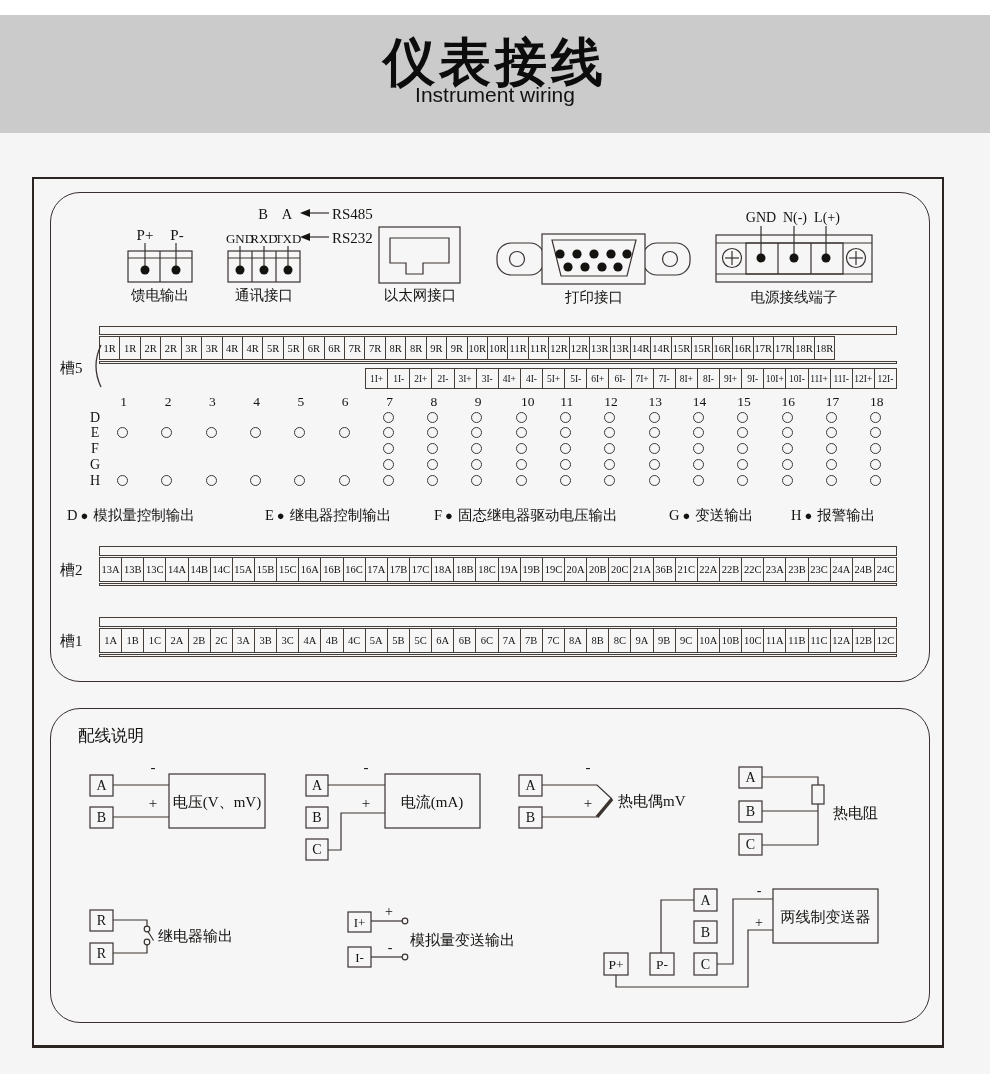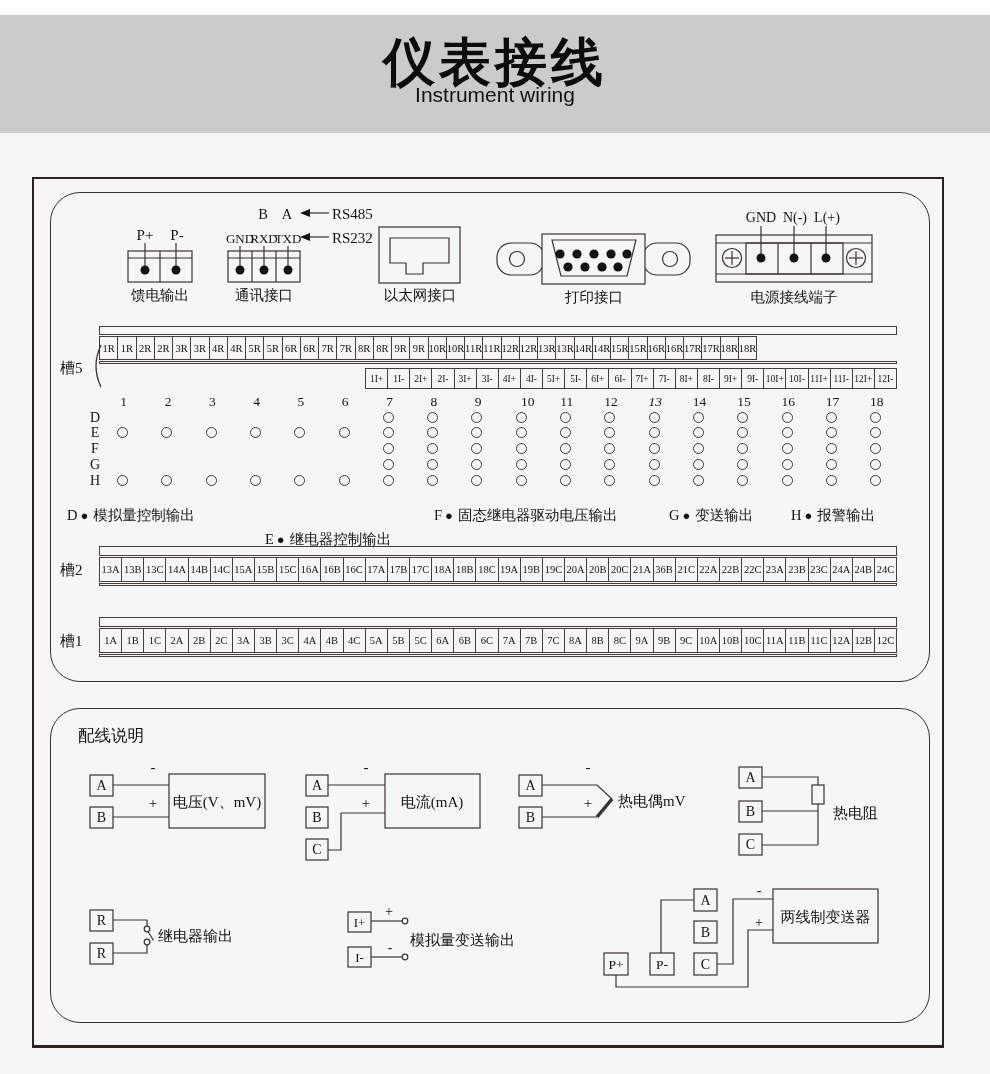--- a/index.html
+++ b/index.html
@@ -16,21 +16,21 @@
   .roundbox{border:1.5px solid #38302c;border-radius:30px;background:transparent;}
   #rect1{left:50px;top:192px;width:880px;height:490px;}
   #rect2{left:50px;top:708px;width:880px;height:315px;}
   svg{position:absolute;pointer-events:none;}
   svg text{fill:#151310;}
   .strip{display:flex;border:1px solid #453e39;}
   .strip .cell{flex:1 0 auto;width:0;border-right:1px solid #453e39;text-align:center;white-space:nowrap;overflow:visible;}
   .strip .cell:last-child{border-right:none;}
   .bar{border:1px solid #453e39;}
   #slot5bar{left:99px;top:326px;width:798px;height:9px;}
-  #slot5r{left:99px;top:336px;width:658px;height:24px;}
+  #slot5r{left:99px;top:336px;width:736px;height:24px;}
   #slot5r .cell{line-height:23px;font-size:10.5px;}
   #slot5bot{left:99px;top:361px;width:798px;height:3px;}
   #slot5i{left:365px;top:368px;width:532px;height:21px;}
   #slot5i .cell{line-height:20px;font-size:9.5px;}
   #slot2bar{left:99px;top:546px;width:798px;height:10px;}
   #slot2c{left:99px;top:557px;width:798px;height:25px;}
   #slot2c .cell{line-height:24px;font-size:10.5px;}
   #slot2bot{left:99px;top:583px;width:798px;height:3px;}
   #slot1bar{left:99px;top:617px;width:798px;height:10px;}
   #slot1c{left:99px;top:628px;width:798px;height:25px;}
@@ -219,21 +219,21 @@
     <div class="mnum" style="left: 114.3px;">3</div>
     <div class="mnum" style="left: 158.6px;">4</div>
     <div class="mnum" style="left: 202.9px;">5</div>
     <div class="mnum" style="left: 247.2px;">6</div>
     <div class="mnum" style="left: 291.5px;">7</div>
     <div class="mnum" style="left: 335.8px;">8</div>
     <div class="mnum" style="left: 380.1px;">9</div>
     <div class="mnum" style="left: 424.4px; text-align: right;">10</div>
     <div class="mnum" style="left: 468.7px;">11</div>
     <div class="mnum" style="left: 513px;">12</div>
-    <div class="mnum" style="left: 557.3px; font-style: italic;">13</div>
+    <div class="mnum" style="left: 557.3px;">13</div>
     <div class="mnum" style="left: 601.6px;">14</div>
     <div class="mnum" style="left: 645.9px;">15</div>
     <div class="mnum" style="left: 690.2px;">16</div>
     <div class="mnum" style="left: 734.5px;">17</div>
     <div class="mnum" style="left: 778.8px;">18</div>
     <div class="mrow" style="top: 16px;">D</div>
     <div class="mcirc" style="left: 296.8px; top: 18.3px;"></div>
     <div class="mcirc" style="left: 341.1px; top: 18.3px;"></div>
     <div class="mcirc" style="left: 385.4px; top: 18.3px;"></div>
     <div class="mcirc" style="left: 429.7px; top: 18.3px;"></div>
@@ -305,21 +305,21 @@
     <div class="mcirc" style="left: 518.3px; top: 81.3px;"></div>
     <div class="mcirc" style="left: 562.6px; top: 81.3px;"></div>
     <div class="mcirc" style="left: 606.9px; top: 81.3px;"></div>
     <div class="mcirc" style="left: 651.2px; top: 81.3px;"></div>
     <div class="mcirc" style="left: 695.5px; top: 81.3px;"></div>
     <div class="mcirc" style="left: 739.8px; top: 81.3px;"></div>
     <div class="mcirc" style="left: 784.1px; top: 81.3px;"></div>
   </div>
 <div id="legend">
     <div class="lg" style="left: 67px;"><span>D</span><span class="lgdot">●</span><span>模拟量控制输出</span></div>
-    <div class="lg" style="left: 265px; margin-top: 24px;"><span>E</span><span class="lgdot">●</span><span>继电器控制输出</span></div>
+    <div class="lg" style="left: 265px;"><span>E</span><span class="lgdot">●</span><span>继电器控制输出</span></div>
     <div class="lg" style="left: 434px;"><span>F</span><span class="lgdot">●</span><span>固态继电器驱动电压输出</span></div>
     <div class="lg" style="left: 669px; font-family: Liberation Serif, serif;"><span>G</span><span class="lgdot">●</span><span>变送输出</span></div>
     <div class="lg" style="left: 791px;"><span>H</span><span class="lgdot">●</span><span>报警输出</span></div>
   </div>
 
 <svg id="svg-top" style="left:50px;top:200px;" width="880" height="490" viewBox="50 200 880 490" fill="none" stroke="#3a332f" stroke-width="1.2" font-family="Liberation Serif, DejaVu Serif, serif">
 
   <g>
     <text x="145" y="240" text-anchor="middle" font-size="15" stroke="none">P+</text>
     <text x="177" y="240" text-anchor="middle" font-size="15" stroke="none">P-</text>

